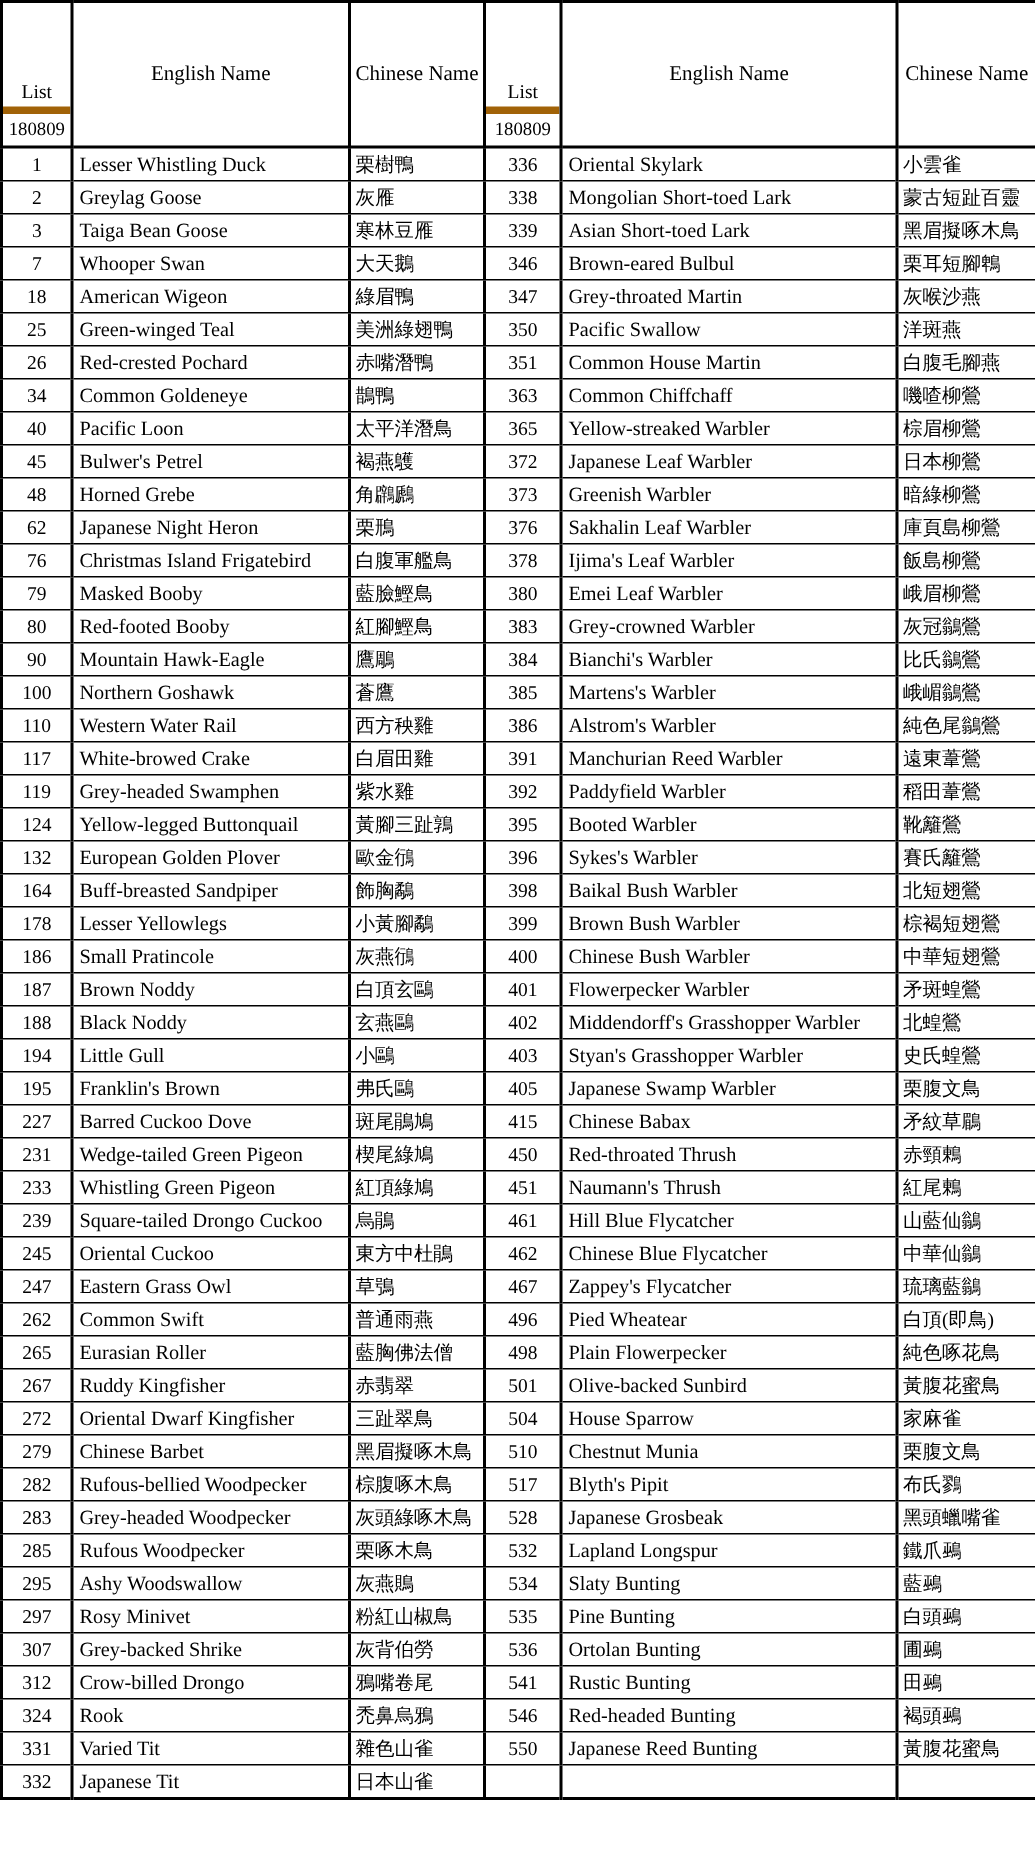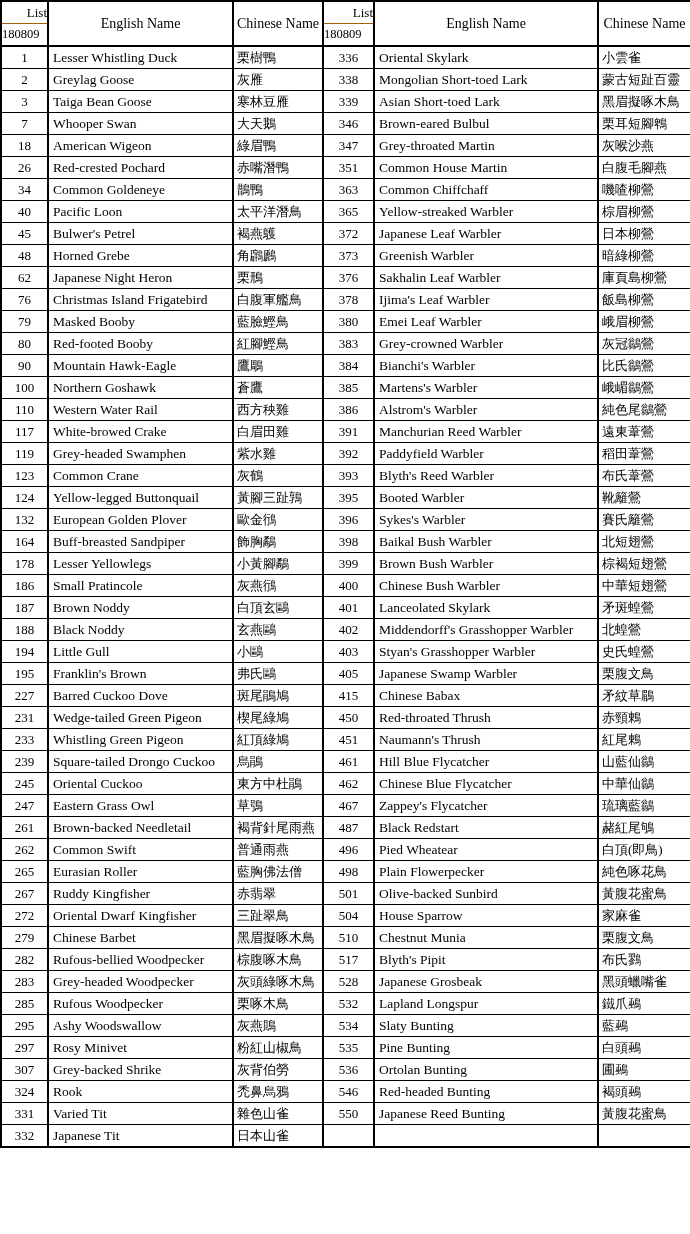--- a/index.html
+++ b/index.html
@@ -23,22 +23,22 @@
   }
   .checklist thead th{
     border-top-width:2px;
     border-bottom-width:2px;
     font-size:14px;
     text-align:center;
     height:43px;
     padding:0;
   }
   .checklist thead th.list-header{padding:0;}
-  .list-header .list-top{height:21px;line-height:21px;font-size:13px;text-align:right;}
-  .list-header .list-bottom{height:21px;line-height:21px;font-size:12.5px;text-align:left;border-top:1px solid #a16207;}
+  .list-header .list-top{height:21px;line-height:21px;font-size:13px;text-align:center;margin-top:48px;}
+  .list-header .list-bottom{height:21px;line-height:21px;font-size:12.5px;text-align:center;border-top:5px solid #a16207;}
   .checklist td{height:21px;line-height:21px;font-size:13px;}
   .checklist td.num{text-align:center;padding:0 2px;}
   .checklist td.en{text-align:left;padding:0 3px 0 4px;font-size:13.5px;}
   .checklist td.zh{text-align:left;padding:0 2px 0 3px;font-size:13px;}
   col.c-list-l{width:47px;}
   col.c-en-l{width:185px;}
   col.c-zh-l{width:90px;}
   col.c-list-r{width:51px;}
   col.c-en-r{width:224px;}
   col.c-zh-r{width:93px;}
@@ -108,20 +108,28 @@
         </tr>
         <tr>
           <td class="num">18</td>
           <td class="en">American Wigeon</td>
           <td class="zh">綠眉鴨</td>
           <td class="num">347</td>
           <td class="en">Grey-throated Martin</td>
           <td class="zh">灰喉沙燕</td>
         </tr>
         <tr>
+          <td class="num">25</td>
+          <td class="en">Green-winged Teal</td>
+          <td class="zh">美洲綠翅鴨</td>
+          <td class="num">350</td>
+          <td class="en">Pacific Swallow</td>
+          <td class="zh">洋斑燕</td>
+        </tr>
+        <tr>
           <td class="num">26</td>
           <td class="en">Red-crested Pochard</td>
           <td class="zh">赤嘴潛鴨</td>
           <td class="num">351</td>
           <td class="en">Common House Martin</td>
           <td class="zh">白腹毛腳燕</td>
         </tr>
         <tr>
           <td class="num">34</td>
           <td class="en">Common Goldeneye</td>
@@ -220,28 +228,20 @@
         </tr>
         <tr>
           <td class="num">119</td>
           <td class="en">Grey-headed Swamphen</td>
           <td class="zh">紫水雞</td>
           <td class="num">392</td>
           <td class="en">Paddyfield Warbler</td>
           <td class="zh">稻田葦鶯</td>
         </tr>
         <tr>
-          <td class="num">123</td>
-          <td class="en">Common Crane</td>
-          <td class="zh">灰鶴</td>
-          <td class="num">393</td>
-          <td class="en">Blyth's Reed Warbler</td>
-          <td class="zh">布氏葦鶯</td>
-        </tr>
-        <tr>
           <td class="num">124</td>
           <td class="en">Yellow-legged Buttonquail</td>
           <td class="zh">黃腳三趾鶉</td>
           <td class="num">395</td>
           <td class="en">Booted Warbler</td>
           <td class="zh">靴籬鶯</td>
         </tr>
         <tr>
           <td class="num">132</td>
           <td class="en">European Golden Plover</td>
@@ -272,21 +272,21 @@
           <td class="zh">灰燕鴴</td>
           <td class="num">400</td>
           <td class="en">Chinese Bush Warbler</td>
           <td class="zh">中華短翅鶯</td>
         </tr>
         <tr>
           <td class="num">187</td>
           <td class="en">Brown Noddy</td>
           <td class="zh">白頂玄鷗</td>
           <td class="num">401</td>
-          <td class="en">Lanceolated Skylark</td>
+          <td class="en">Flowerpecker Warbler</td>
           <td class="zh">矛斑蝗鶯</td>
         </tr>
         <tr>
           <td class="num">188</td>
           <td class="en">Black Noddy</td>
           <td class="zh">玄燕鷗</td>
           <td class="num">402</td>
           <td class="en">Middendorff's Grasshopper Warbler</td>
           <td class="zh">北蝗鶯</td>
         </tr>
@@ -348,28 +348,20 @@
         </tr>
         <tr>
           <td class="num">247</td>
           <td class="en">Eastern Grass Owl</td>
           <td class="zh">草鴞</td>
           <td class="num">467</td>
           <td class="en">Zappey's Flycatcher</td>
           <td class="zh">琉璃藍鶲</td>
         </tr>
         <tr>
-          <td class="num">261</td>
-          <td class="en">Brown-backed Needletail</td>
-          <td class="zh">褐背針尾雨燕</td>
-          <td class="num">487</td>
-          <td class="en">Black Redstart</td>
-          <td class="zh">赭紅尾鴝</td>
-        </tr>
-        <tr>
           <td class="num">262</td>
           <td class="en">Common Swift</td>
           <td class="zh">普通雨燕</td>
           <td class="num">496</td>
           <td class="en">Pied Wheatear</td>
           <td class="zh">白頂(即鳥)</td>
         </tr>
         <tr>
           <td class="num">265</td>
           <td class="en">Eurasian Roller</td>
@@ -444,20 +436,28 @@
         </tr>
         <tr>
           <td class="num">307</td>
           <td class="en">Grey-backed Shrike</td>
           <td class="zh">灰背伯勞</td>
           <td class="num">536</td>
           <td class="en">Ortolan Bunting</td>
           <td class="zh">圃鵐</td>
         </tr>
         <tr>
+          <td class="num">312</td>
+          <td class="en">Crow-billed Drongo</td>
+          <td class="zh">鴉嘴卷尾</td>
+          <td class="num">541</td>
+          <td class="en">Rustic Bunting</td>
+          <td class="zh">田鵐</td>
+        </tr>
+        <tr>
           <td class="num">324</td>
           <td class="en">Rook</td>
           <td class="zh">禿鼻烏鴉</td>
           <td class="num">546</td>
           <td class="en">Red-headed Bunting</td>
           <td class="zh">褐頭鵐</td>
         </tr>
         <tr>
           <td class="num">331</td>
           <td class="en">Varied Tit</td>

